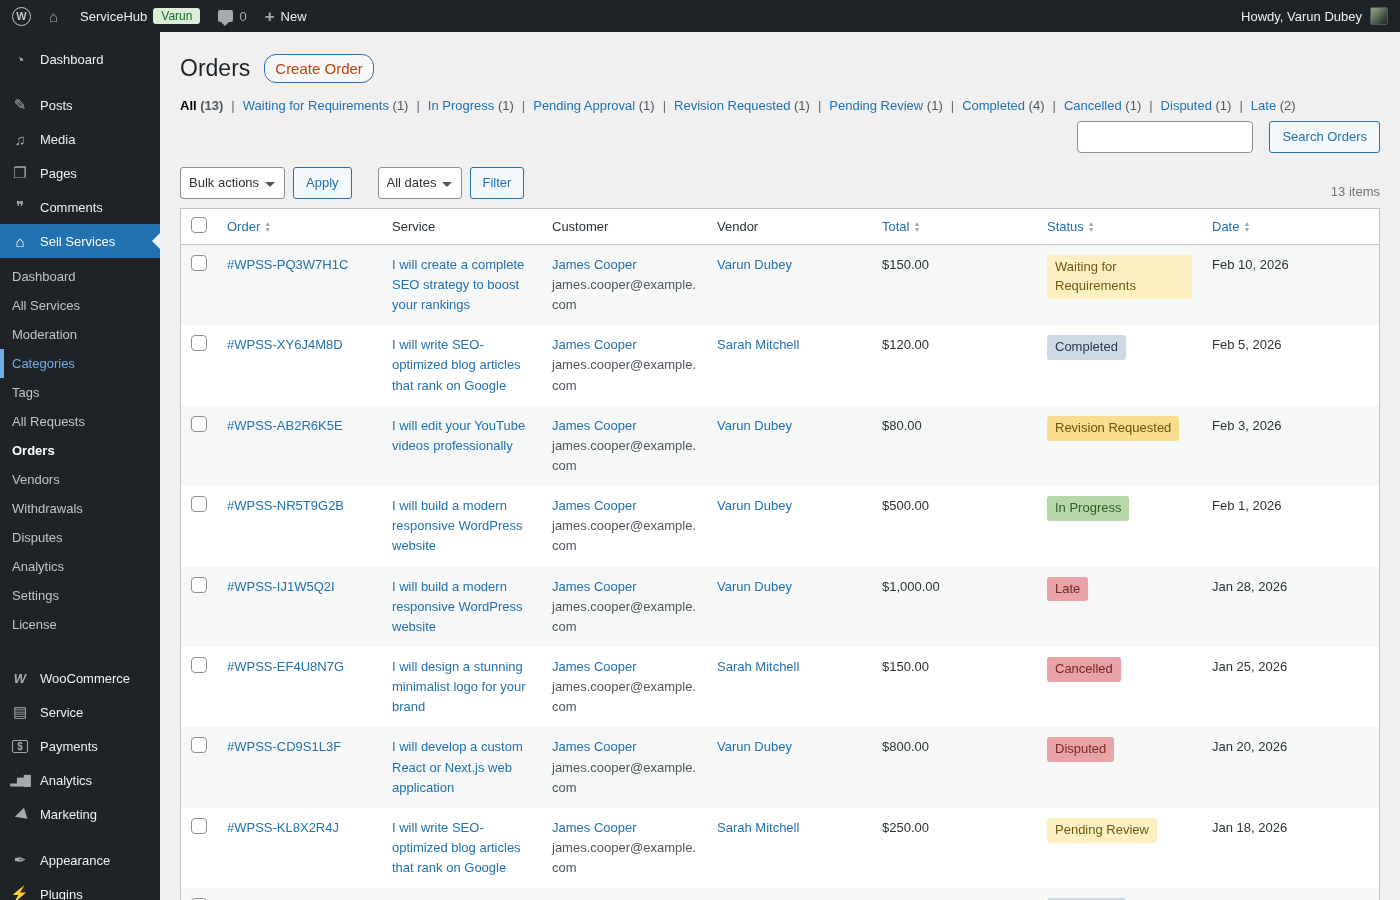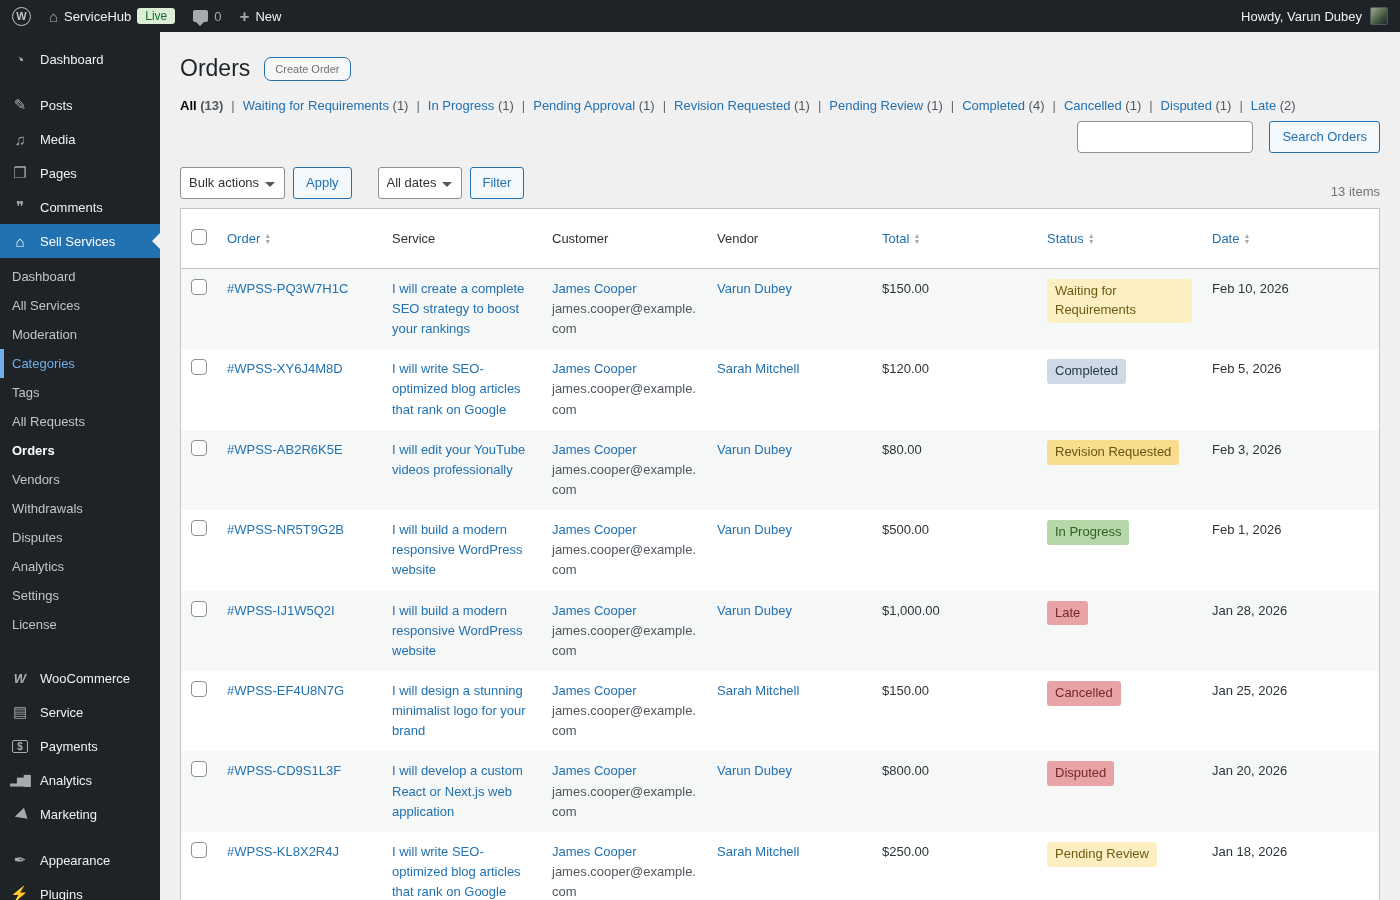--- a/index.html
+++ b/index.html
@@ -6,21 +6,21 @@
   html,body { width:1400px; height:900px; overflow:hidden; }
   body { font-family:"Liberation Sans", sans-serif; font-size:13px; background:#f0f0f1; color:#3c434a; }
 
   
   .adminbar { position:fixed; top:0; left:0; right:0; height:32px; background:#1d2327; color:#f0f0f1;
     display:flex; align-items:center; padding:0 12px; z-index:50; }
   .adminbar .grp { display:flex; align-items:center; gap:6px; margin-right:18px; }
   .wp-logo { width:19px; height:19px; border:1.5px solid #c3c4c7; border-radius:50%; color:#c3c4c7;
     font-size:11px; font-weight:bold; display:flex; align-items:center; justify-content:center; }
   .home-ic { color:#a7aaad; font-size:15px; }
-  .site-name { color:#f0f0f1; }
+  .site-name { color:#f0f0f1;margin-left:16px; }
   .live-badge { background:#dcefd6; color:#156b2b; padding:1px 8px; border-radius:3px; font-size:12px; }
   .bubble { position:relative; width:15px; height:12px; background:#a7aaad; border-radius:2px; display:inline-block; }
   .bubble::after { content:""; position:absolute; bottom:-4px; left:3px; border:4px solid transparent; border-top-color:#a7aaad; border-bottom:0; }
   .cmt-count { color:#a7aaad; }
   .plus-ic { color:#a7aaad; font-size:17px; font-weight:bold; line-height:1; }
   .ab-right { margin-left:auto; display:flex; align-items:center; gap:8px; }
   .avatar { width:18px; height:18px; border-radius:2px;
     background:linear-gradient(135deg,#9aa98a 0%,#6b7d5e 35%,#3a4a3f 70%,#20282a 100%); border:1px solid #50575e; }
 
   
@@ -40,21 +40,21 @@
   .submenu { list-style:none; padding:4px 0 10px 0; }
   .submenu li { padding:7px 12px; color:#c3c4c7; cursor:pointer; }
   .submenu li.current { color:#fff; font-weight:bold; }
   .submenu li.focused { color:#72aee6; box-shadow:inset 4px 0 0 #72aee6; }
 
   
   .content { margin-left:160px; padding:0 20px; }
   .title-row { display:flex; align-items:center; padding-top:22px; }
   h1.page-title { font-size:23px; font-weight:400; color:#1d2327; line-height:1.3; }
   .page-title-action { margin-left:14px; padding:5px 10px; background:#f6f7f7; border:1px solid #2271b1;
-    border-radius:7px; color:#737373; font-size:11px; cursor:pointer; }
+    border-radius:12px; color:#c2410c; font-size:15px; cursor:pointer; }
 
   .subsubsub { list-style:none; margin-top:14px; display:flex; flex-wrap:wrap; }
   .subsubsub li { color:#646970; }
   .subsubsub li:not(:last-child)::after { content:"|"; margin:0 8px; color:#646970; }
   .subsubsub a { color:#2271b1; text-decoration:none; cursor:pointer; }
   .subsubsub li.current a { color:#000; font-weight:600; }
   .subsubsub .count { color:#50575e; }
 
   .search-row { display:flex; justify-content:flex-end; align-items:flex-start; gap:16px; margin-top:8px; }
   .search-input { width:176px; height:32px; border:1px solid #8c8f94; border-radius:4px; background:#fff; padding:0 8px; font-size:13px; }
@@ -64,21 +64,21 @@
   .tablenav { display:flex; align-items:flex-end; margin-top:14px; }
   .tablenav select { height:32px; border:1px solid #8c8f94; border-radius:3px; background:#fff; color:#2c3338;
     font-size:13px; padding:0 24px 0 8px; margin-right:8px;
     appearance:none; background-image:linear-gradient(45deg,transparent 49%,#50575e 51%),linear-gradient(135deg,#50575e 49%,transparent 51%);
     background-position:right 14px top 14px,right 9px top 14px; background-size:5px 5px; background-repeat:no-repeat; }
   .tablenav .btn-secondary { margin-right:16px; }
   .items-count { margin-left:auto; color:#737373; }
 
   
   table.wp-list { width:100%; margin-top:9px; border-collapse:collapse; background:#fff; border:1px solid #c3c4c7; }
-  table.wp-list thead th { text-align:left; padding:20px 10px; font-weight:400; font-size:13px; color:#2c3338;
+  table.wp-list thead th { text-align:left; padding:8px 10px; font-weight:400; font-size:13px; color:#2c3338;
     border-bottom:1px solid #c3c4c7; background:#fff; white-space:nowrap; }
   th.sortable { color:#2271b1; cursor:pointer; }
   th.sortable .lbl { color:#2271b1; }
   .sort-arrows { display:inline-flex; flex-direction:column; vertical-align:middle; margin-left:4px; line-height:0; }
   .sort-arrows span { font-size:7px; color:#a7aaad; line-height:6px; }
   th.col-check, td.col-check { width:33px; padding:10px 0 0 10px; vertical-align:top; }
   th.col-order { width:165px; } th.col-service { width:160px; } th.col-customer { width:165px; }
   th.col-vendor { width:165px; } th.col-total { width:165px; } th.col-status { width:165px; }
   tbody tr:nth-child(odd) { background:#f6f7f7; }
   tbody td { padding:10px; vertical-align:top; font-size:13px; line-height:1.55; color:#2c3338; }
@@ -97,21 +97,21 @@
 </head>
 <body>
 
 <div class="adminbar">
   <div class="grp">
     <span class="wp-logo">W</span>
   </div>
   <div class="grp">
     <span class="home-ic">⌂</span>
     <span class="site-name">ServiceHub</span>
-    <span class="live-badge">Live</span>
+    <span class="live-badge">Varun</span>
   </div>
   <div class="grp">
     <span class="bubble"></span>
     <span class="cmt-count">0</span>
   </div>
   <div class="grp">
     <span class="plus-ic">+</span>
     <span>New</span>
   </div>
   <div class="ab-right">

